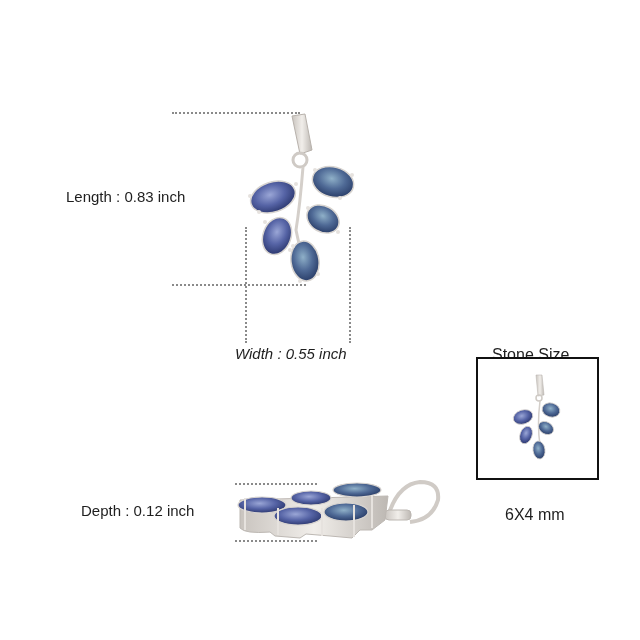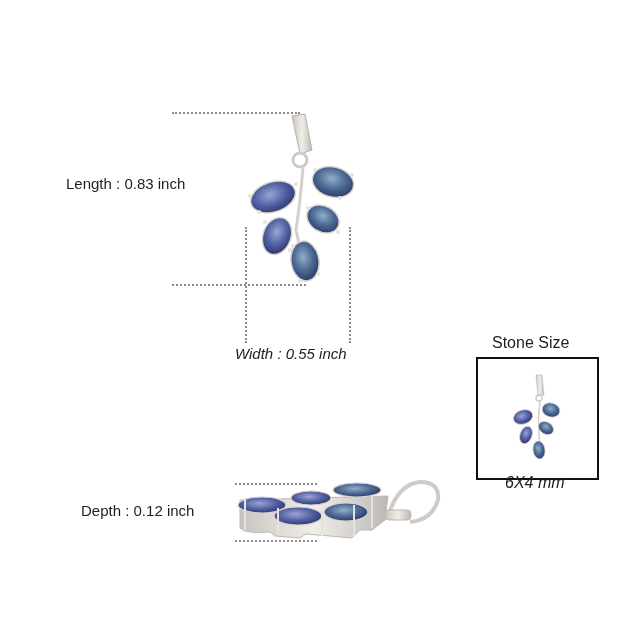--- a/index.html
+++ b/index.html
@@ -12,21 +12,21 @@
   .stone-box { position:absolute; left:476px; top:357px; width:123px; height:123px; border:2px solid #111; box-sizing:border-box; background:#fff; }
   .stone-title { font-size:16px; color:#1e1e1e; }
   .stone-caption { font-size:16px; color:#1e1e1e; }
   svg { position:absolute; overflow:visible; }
 </style>
 </head>
 <body>
 
 <div class="hdot" style="left:172px; top:112px; width:128px;"></div>
 <div class="hdot" style="left:172px; top:284px; width:134px;"></div>
-<div class="label abs" style="left:66px; top:175px;">Length : 0.83 inch</div>
+<div class="label abs" style="left:66px; top:188px;">Length : 0.83 inch</div>
 
 <div class="vdot" style="left:245px; top:227px; height:116px;"></div>
 <div class="vdot" style="left:349px; top:227px; height:116px;"></div>
 <div class="label abs" style="left:235px; top:345px;font-style:italic;">Width : 0.55 inch</div>
 
 <svg width="640" height="640" style="left:0;top:0;" viewBox="0 0 640 640">
   <defs>
     <radialGradient id="gem" cx="45%" cy="40%" r="60%">
       <stop offset="0%" stop-color="#9aa6d6"></stop>
       <stop offset="55%" stop-color="#5664a6"></stop>
@@ -94,28 +94,28 @@
   </g>
   <g stroke="#e6e2de" stroke-width="2">
     <line x1="245" y1="498" x2="245" y2="530"></line>
     <line x1="278" y1="508" x2="278" y2="535"></line>
     <line x1="322" y1="508" x2="322" y2="536"></line>
     <line x1="354" y1="505" x2="354" y2="537"></line>
     <line x1="372" y1="495" x2="372" y2="528"></line>
   </g>
 </svg>
 
-<div class="stone-title abs" style="left:492px; top:334px;">Stone Size</div>
+<div class="stone-title abs" style="left:492px; top:346px;">Stone Size</div>
 <div class="stone-box">
   <svg width="123" height="123" style="left:-2px;top:-2px;" viewBox="476 357 123 123">
     <path d="M536 375 L542 375 L544 395 L538 396 Z" fill="url(#metal)" stroke="#bcb7b2" stroke-width="0.6"></path>
     <circle cx="539" cy="398" r="3" fill="none" stroke="#cfcac5" stroke-width="1.5"></circle>
     <path d="M540 401 Q537 425 540 445" fill="none" stroke="#d4cfca" stroke-width="1.5"></path>
     <g stroke="#d8d4d0" stroke-width="0.8">
       <ellipse cx="523" cy="417" rx="10" ry="7" transform="rotate(-18 523 417)" fill="url(#gem)"></ellipse>
       <ellipse cx="551" cy="410" rx="9" ry="7" transform="rotate(15 551 410)" fill="url(#gem2)"></ellipse>
       <ellipse cx="546" cy="428" rx="8" ry="6" transform="rotate(30 546 428)" fill="url(#gem2)"></ellipse>
       <ellipse cx="526" cy="435" rx="6" ry="9" transform="rotate(20 526 435)" fill="url(#gem)"></ellipse>
       <ellipse cx="539" cy="450" rx="6" ry="9" transform="rotate(-8 539 450)" fill="url(#gem2)"></ellipse>
     </g>
   </svg>
 </div>
-<div class="stone-caption abs" style="left:505px; top:474px;font-style:italic;">6X4 mm</div>
+<div class="stone-caption abs" style="left:505px; top:506px;">6X4 mm</div>
 
 </body></html>

